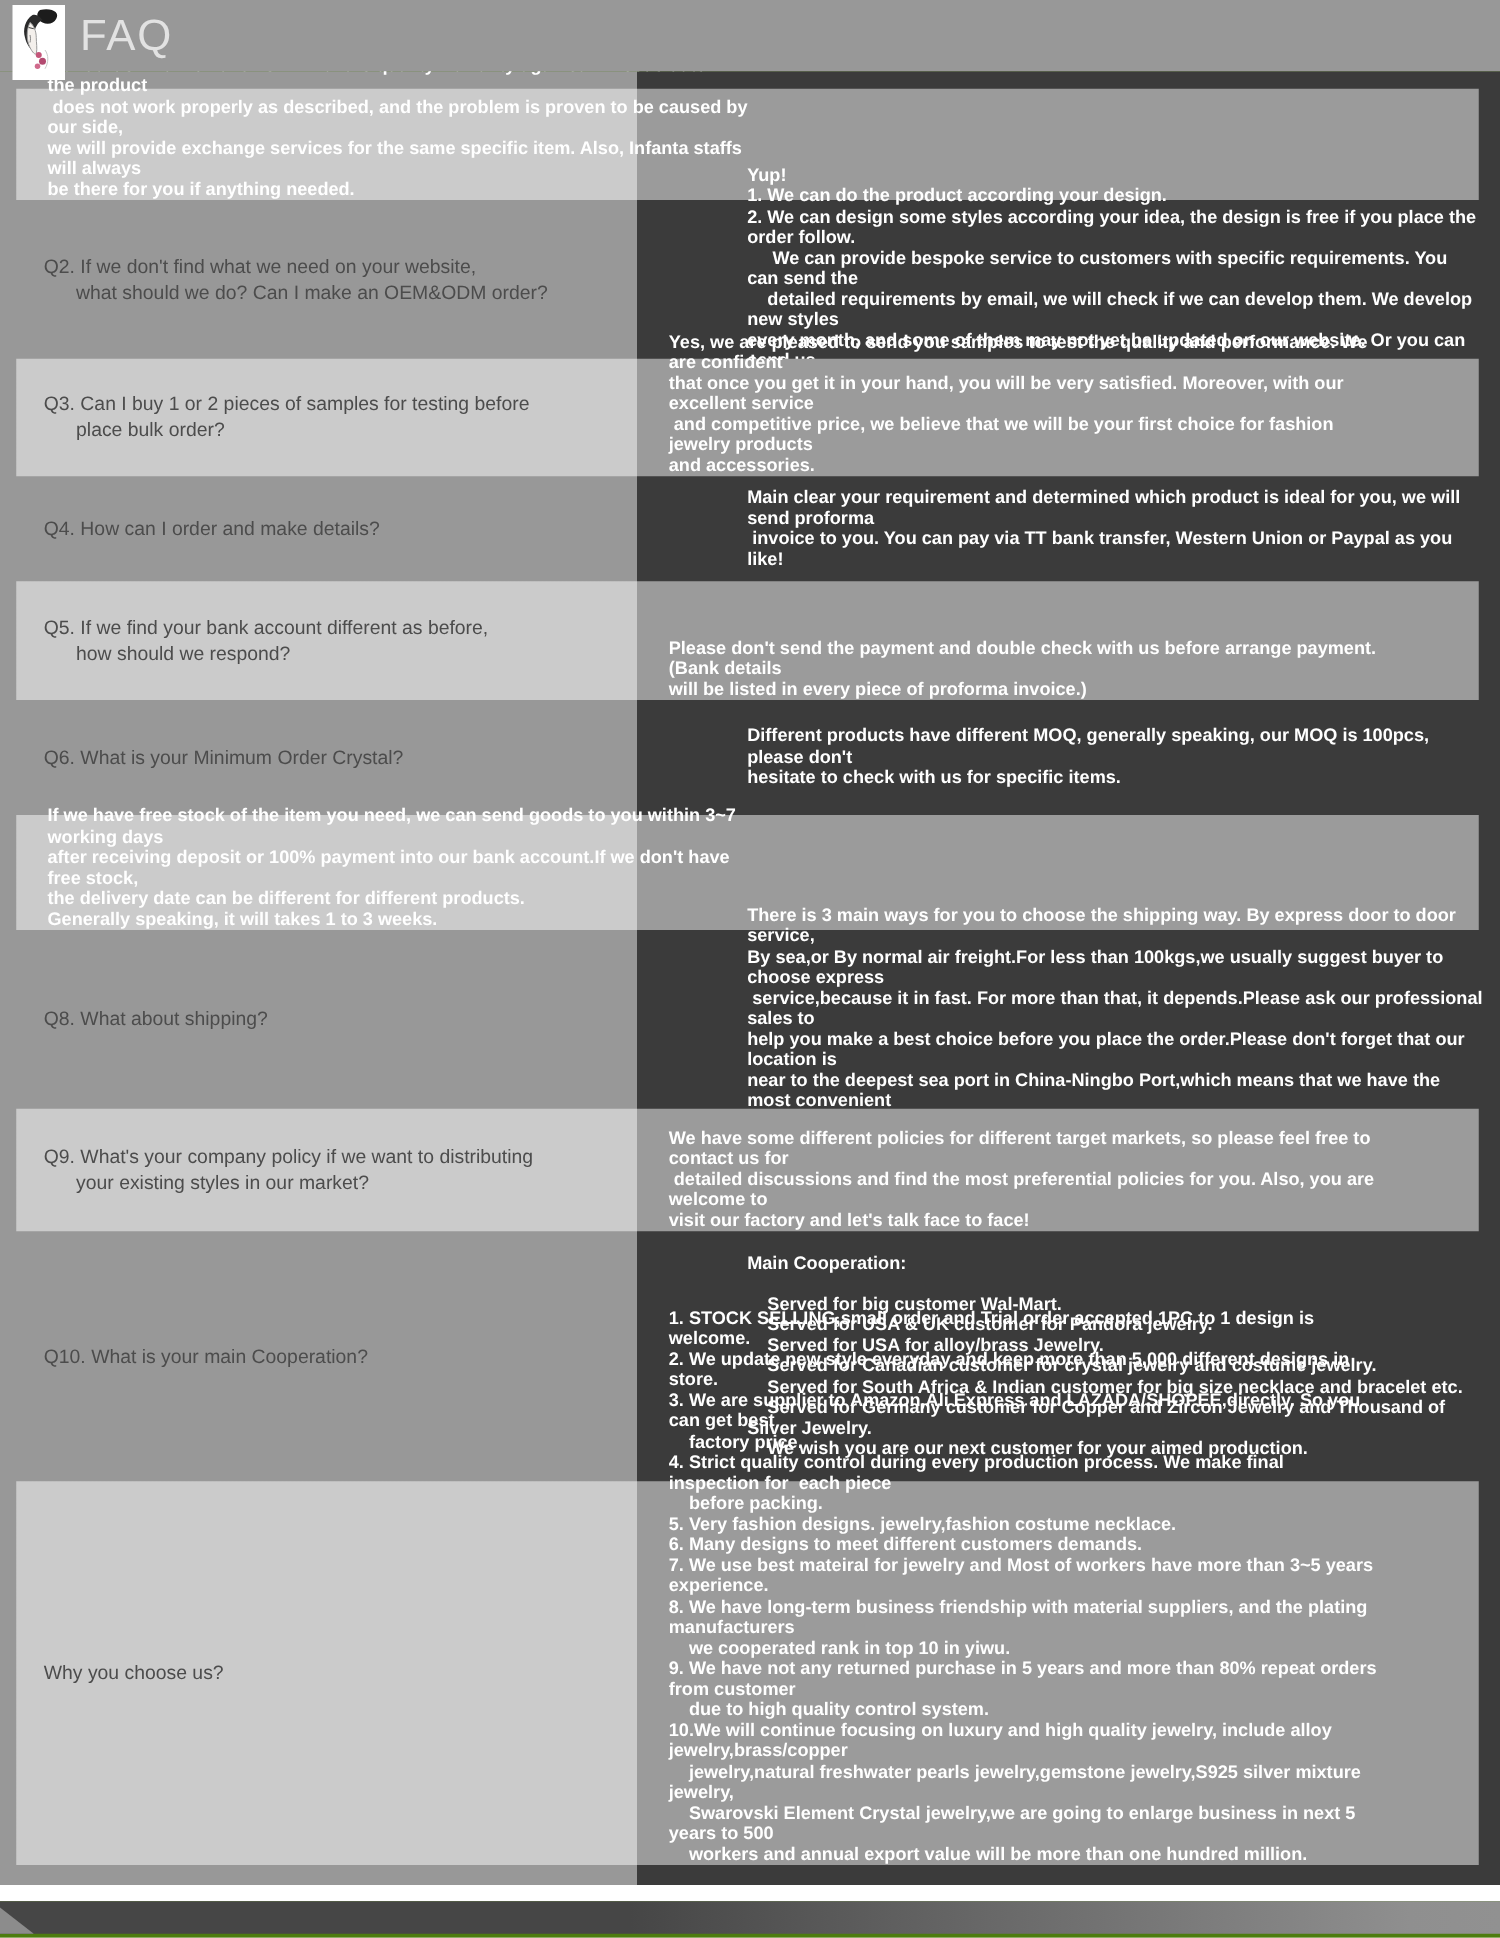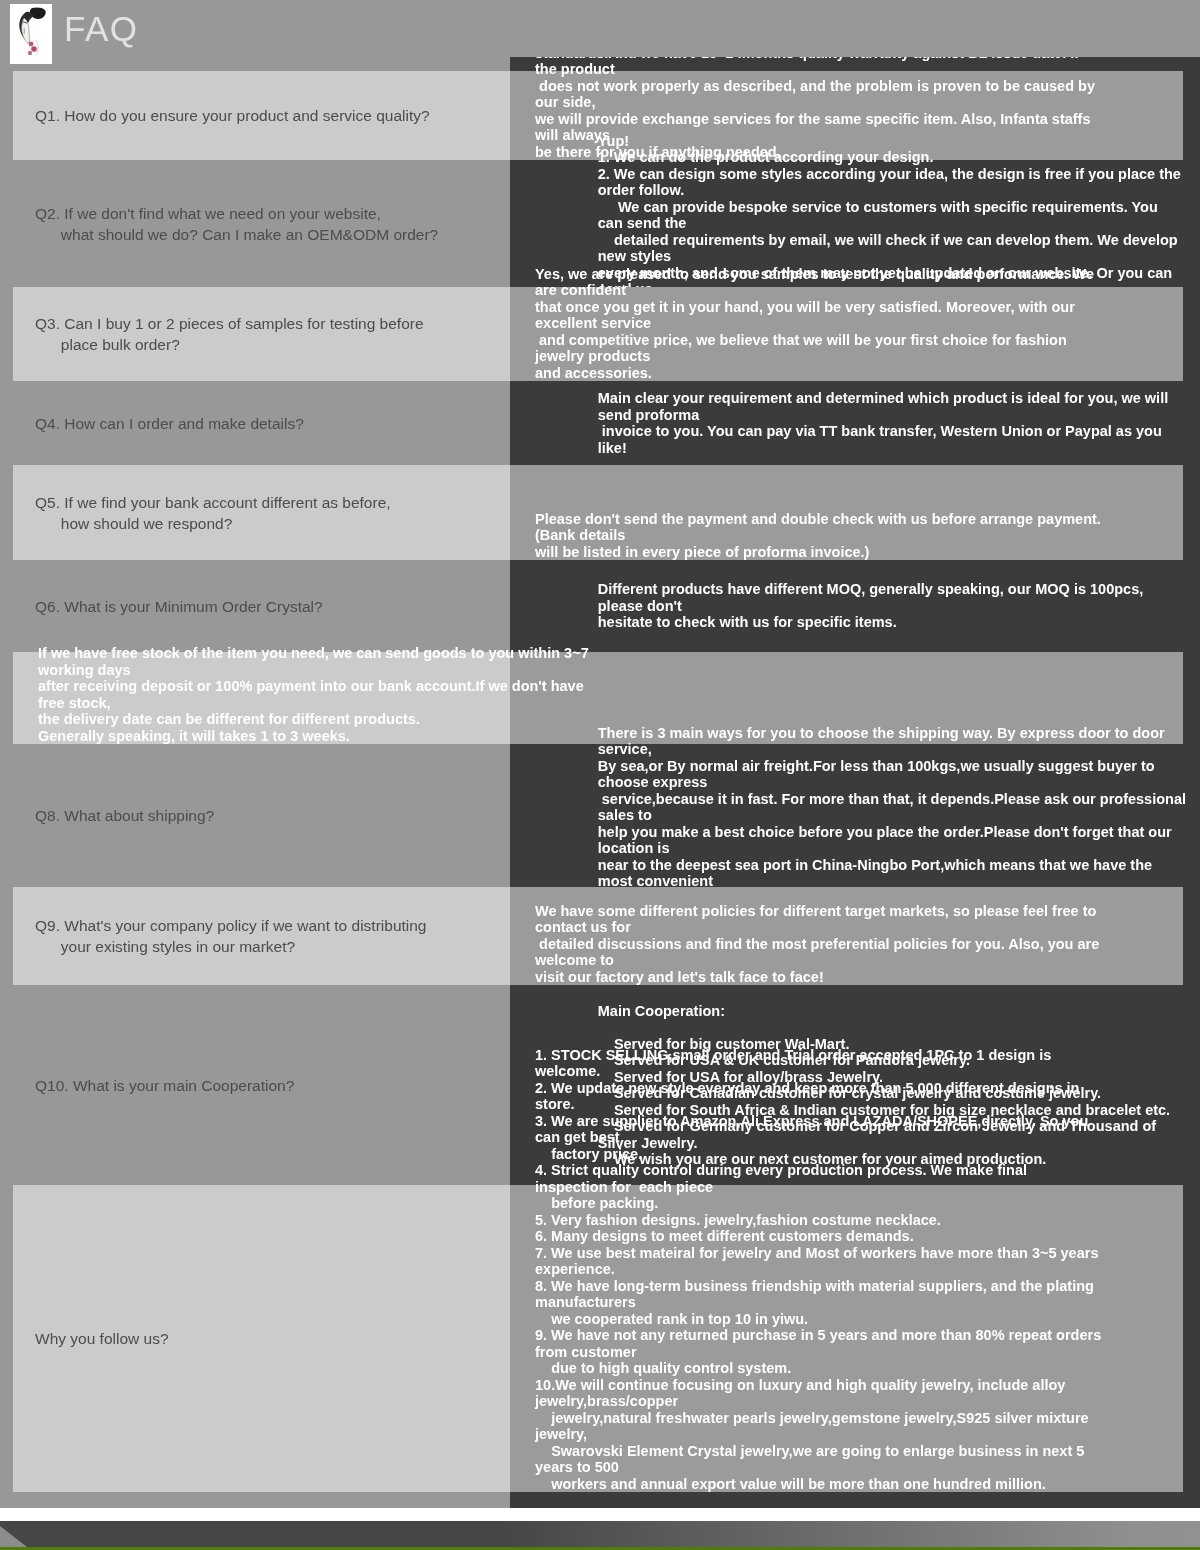--- a/index.html
+++ b/index.html
@@ -126,23 +126,20 @@
         <path d="M24 34 C27 38 27 44 24 49" stroke="#c9c9c9" stroke-width="0.8" fill="none"></path>
       </svg>
     </div>
     <div class="faq-title">FAQ</div>
   </div>
 
   <div class="main">
 
     <div class="row hl r1">
       <div class="band">
-        <div class="q-cell">
-            <div class="question">Q1. How do you ensure your product and service quality?</div>
-          </div>
         <div class="a-cell">
             <div class="answer">All our processes strictly adhere to California proposition 65 lead/nickel/cadmium content
 standards.And we have 18~24months quality warranty against BL issue date. If the product
  does not work properly as described, and the problem is proven to be caused by our side,
 we will provide exchange services for the same specific item. Also, Infanta staffs will always
 be there for you if anything needed.</div>
           </div>
       </div>
     </div>
 
@@ -262,21 +259,21 @@
     Served for Canadian customer for crystal jewelry and costume jewelry.
     Served for South Africa &amp; Indian customer for big size necklace and bracelet etc.
     Served for Germany customer for Copper and Zircon Jewelry and Thousand of Silver Jewelry.
     We wish you are our next customer for your aimed production.</div>
         </div>
     </div>
 
     <div class="row hl r11">
       <div class="band">
         <div class="q-cell">
-            <div class="question">Why you follow us?</div>
+            <div class="question">Why you choose us?</div>
           </div>
         <div class="a-cell">
             <div class="answer">1. STOCK SELLING,small order and Trial order accepted.1PC to 1 design is welcome.
 2. We update new style everyday and keep more than 5,000 different designs in store.
 3. We are supplier to Amazon,Ali Express and LAZADA/SHOPEE,directly. So you can get best
     factory price.
 4. Strict quality control during every production process. We make final inspection for  each piece
     before packing.
 5. Very fashion designs. jewelry,fashion costume necklace.
 6. Many designs to meet different customers demands.

